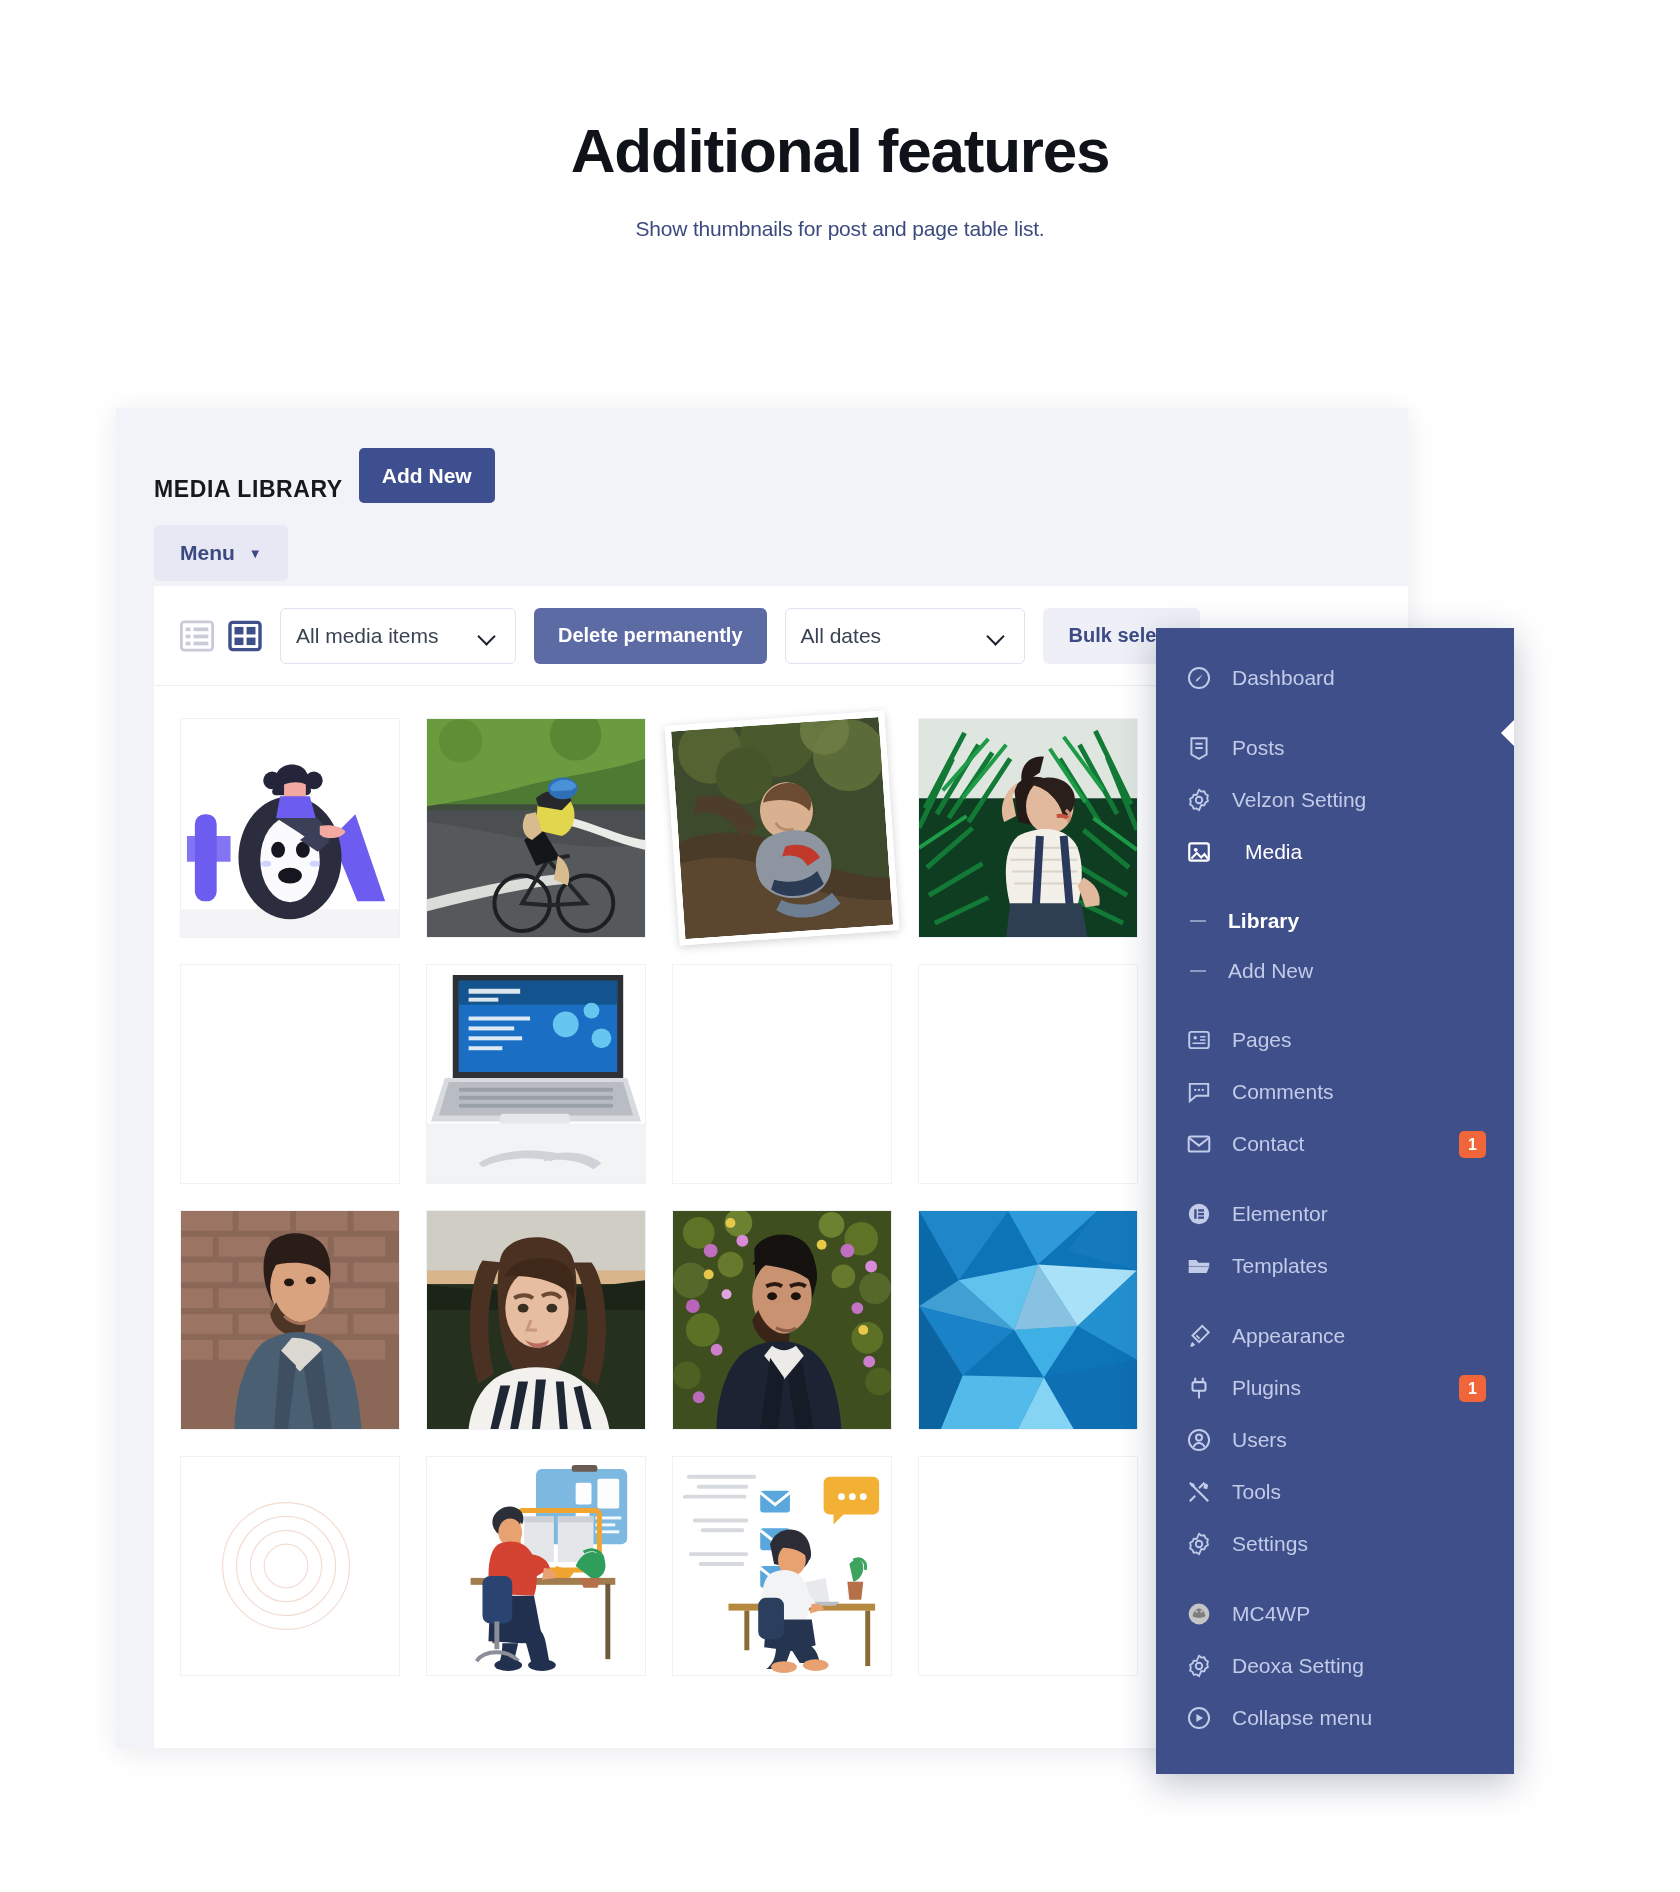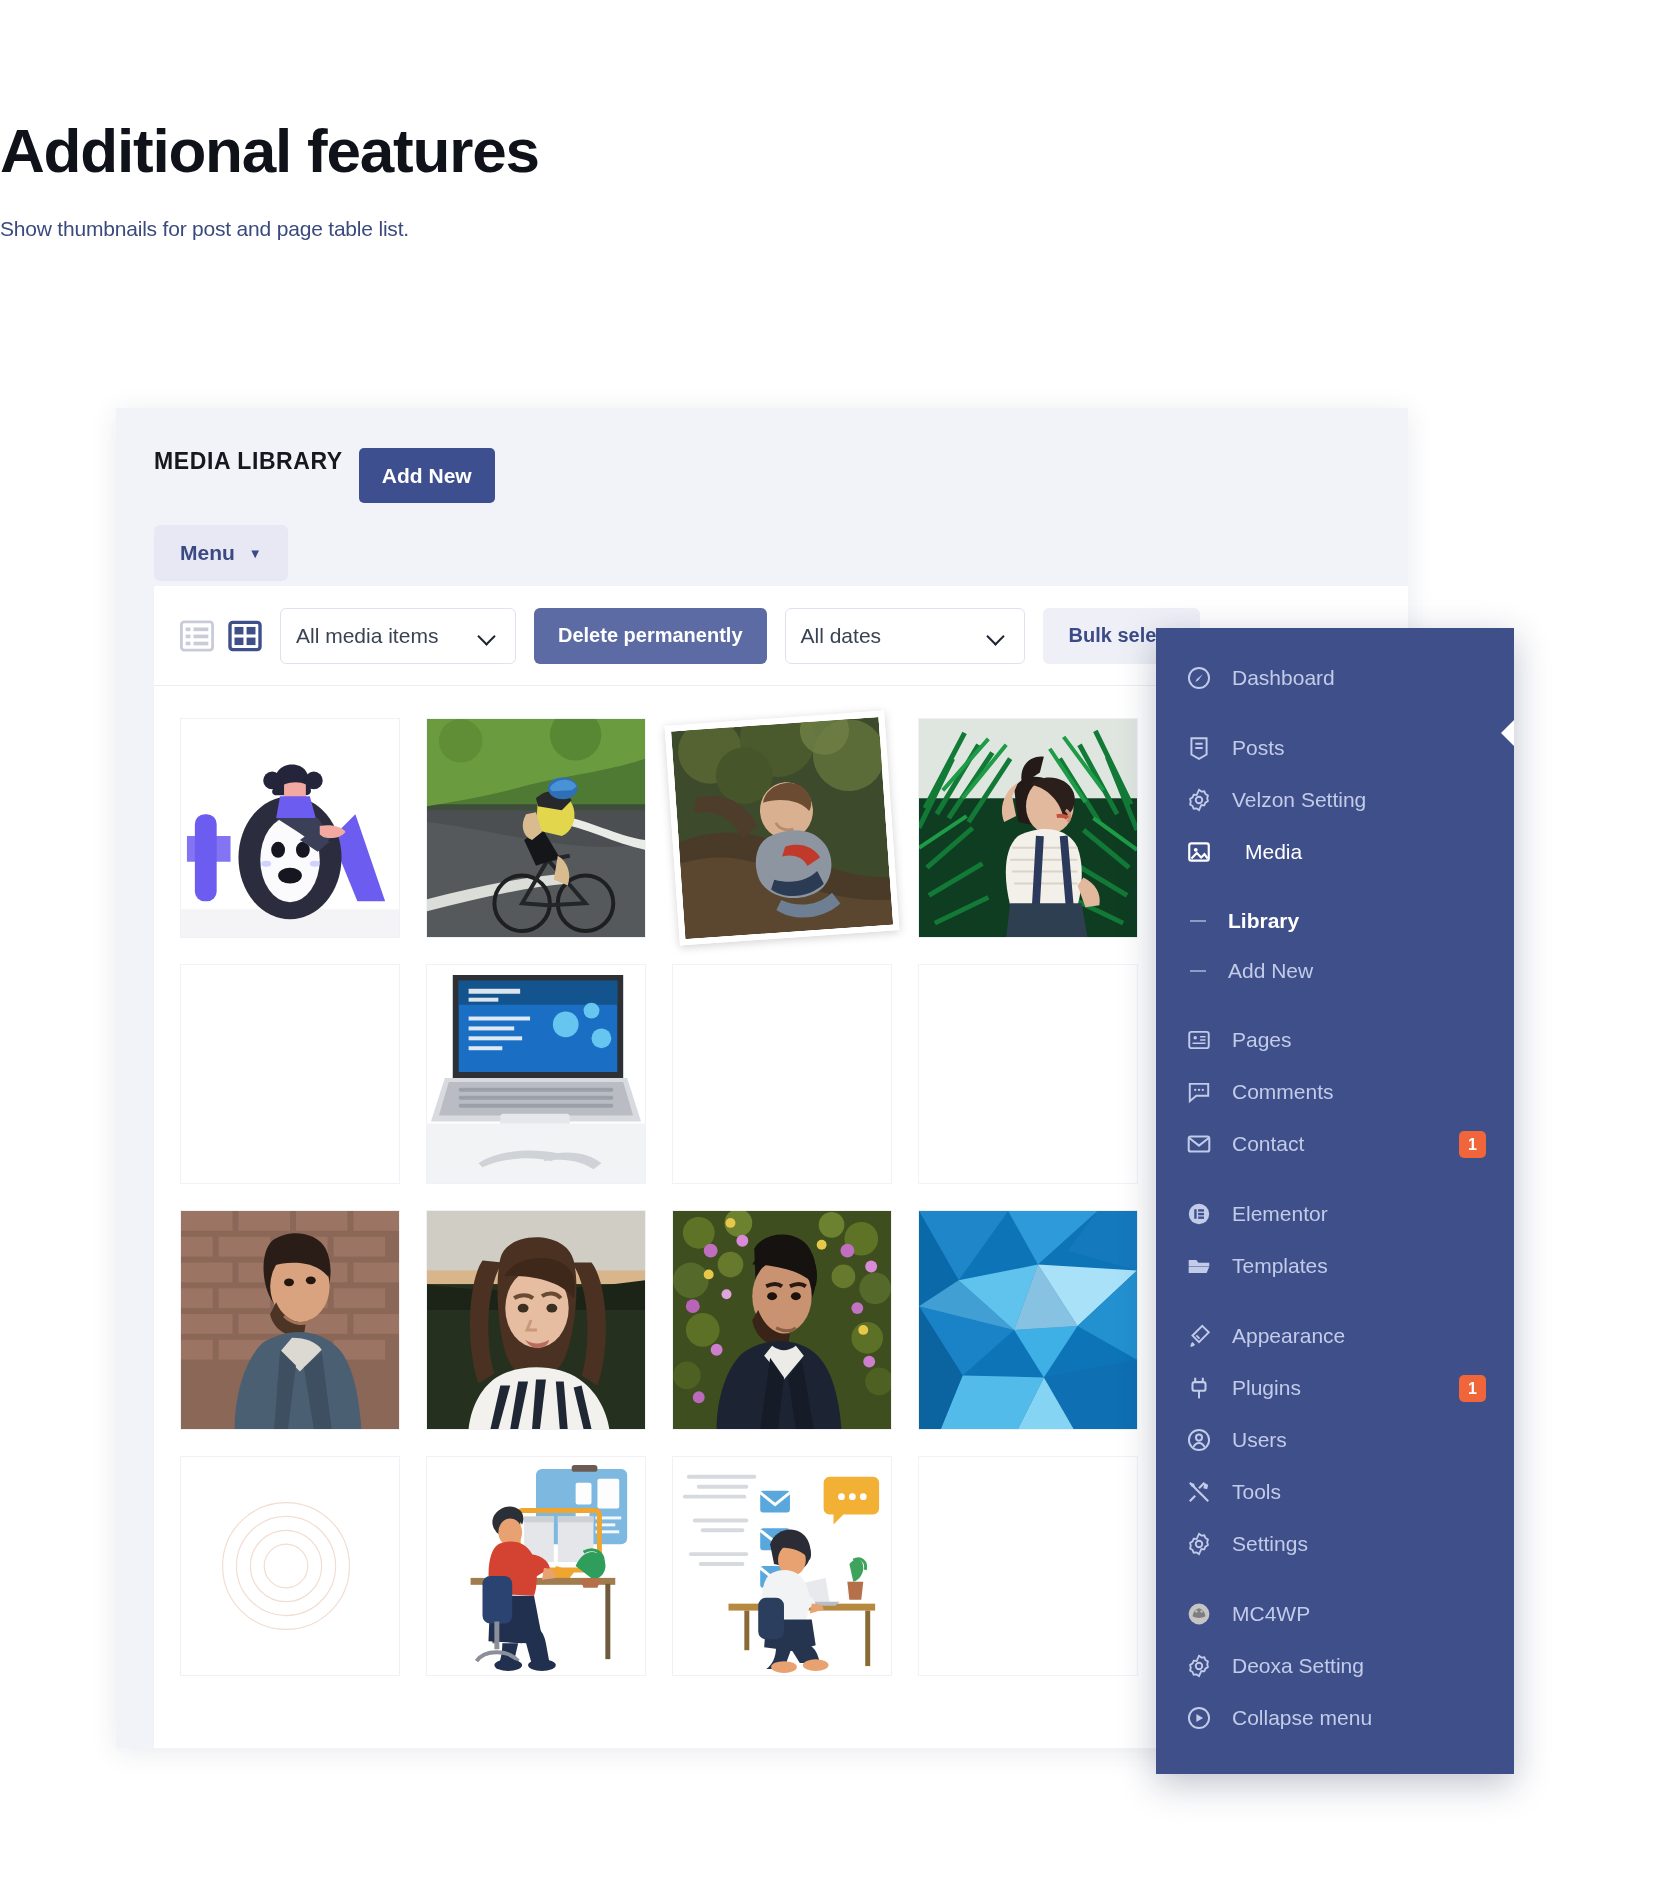--- a/index.html
+++ b/index.html
@@ -7,21 +7,21 @@
     width: 1680px;
     height: 1892px;
     background: #ffffff;
     font-family: "Liberation Sans", sans-serif;
     overflow: hidden;
   }
 
   .page { position: relative; width: 1680px; height: 1892px; }
 
   
-  .hero { padding-top: 118px; }
+  .hero { text-align: center; padding-top: 118px; }
   .hero-title {
     font-size: 62px;
     font-weight: 700;
     color: #10121a;
     letter-spacing: -1.2px;
     line-height: 1.05;
   }
   .hero-sub {
     margin-top: 34px;
     font-size: 21px;
@@ -38,21 +38,21 @@
     height: 1340px;
     background: #f2f3f9;
     box-shadow: 0 4px 26px rgba(40,50,90,.10);
   }
 
   .shot-head {
     height: 178px;
     padding: 40px 0 0 38px;
     position: relative;
   }
-  .title-row { display: flex; align-items: flex-start; gap: 0; }
+  .title-row { display: flex; align-items: flex-end; gap: 0; }
   .lib-title {
     font-size: 23px;
     font-weight: 700;
     color: #16181f;
     letter-spacing: 0.6px;
   }
   .add-new {
     margin-left: 16px;
     background: #3e4f8f;
     color: #ffffff;

